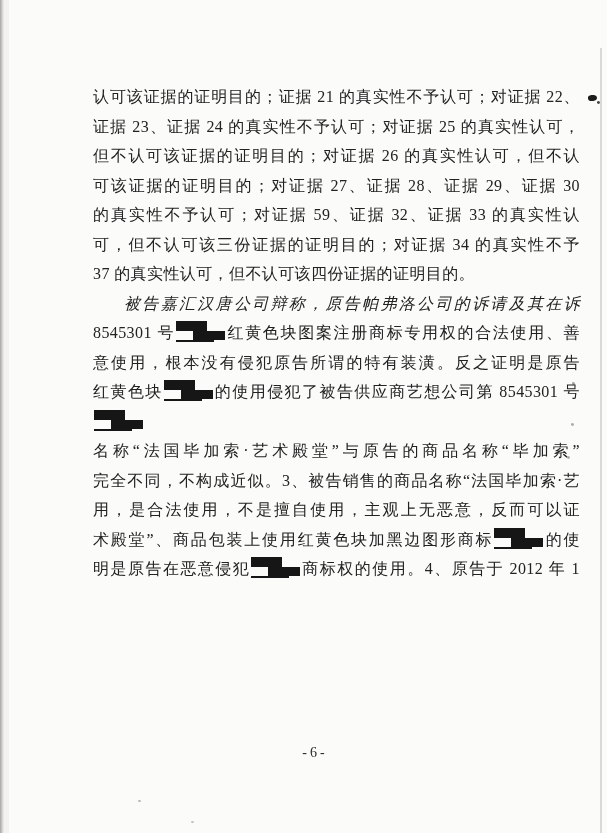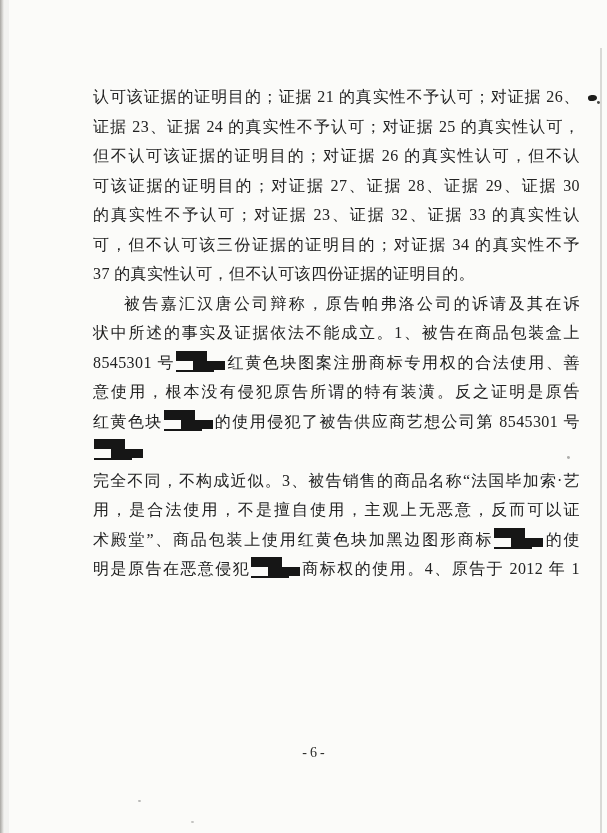--- a/index.html
+++ b/index.html
@@ -70,20 +70,21 @@
     text-align-last: justify;
     color: var(--ink);
   }
   .line.no-just {
     text-align-last: left;
     font-family: Liberation Serif, serif;
   }
   .line.indent {
     padding-left: 31px;
     width: 456px;
+    font-style: italic;
   }
   
   .redaction {
     position: relative;
     display: inline-block;
     width: 49px;
     height: 21px;
     vertical-align: -4px;
     margin: 0 1px;
   }
@@ -117,33 +118,33 @@
 
   <div class="speck speck-a"></div>
   <div class="speck speck-a2"></div>
   <div class="speck speck-b"></div>
   <div class="speck speck-c"></div>
   <div class="speck speck-d"></div>
   <div class="speck speck-e"></div>
   <div class="speck speck-f"></div>
 
   <div class="text-block" id="doc-body">
-      <div class="line"><span>认可该证据的证明目的；证据 21 的真实性不予认可；对证据 26、</span></div>
+      <div class="line"><span>认可该证据的证明目的；证据 21 的真实性不予认可；对证据 22、</span></div>
       <div class="line"><span>证据 23、证据 24 的真实性不予认可；对证据 25 的真实性认可，</span></div>
       <div class="line"><span>但不认可该证据的证明目的；对证据 26 的真实性认可，但不认</span></div>
       <div class="line"><span>可该证据的证明目的；对证据 27、证据 28、证据 29、证据 30</span></div>
-      <div class="line"><span>的真实性不予认可；对证据 23、证据 32、证据 33 的真实性认</span></div>
+      <div class="line"><span>的真实性不予认可；对证据 59、证据 32、证据 33 的真实性认</span></div>
       <div class="line"><span>可，但不认可该三份证据的证明目的；对证据 34 的真实性不予</span></div>
       <div class="line no-just"><span>37 的真实性认可，但不认可该四份证据的证明目的。</span></div>
       <div class="line indent"><span>被告嘉汇汉唐公司辩称，原告帕弗洛公司的诉请及其在诉</span></div>
-      <div class="line"><span>状中所述的事实及证据依法不能成立。1、被告在商品包装盒上</span></div>
       <div class="line"><span>8545301 号</span><span class="redaction"><i class="rt"></i><i class="rb"></i><i class="ru"></i></span><span>红黄色块图案注册商标专用权的合法使用、善</span></div>
       <div class="line"><span>意使用，根本没有侵犯原告所谓的特有装潢。反之证明是原告</span></div>
       <div class="line"><span>红黄色块</span><span class="redaction"><i class="rt"></i><i class="rb"></i><i class="ru"></i></span><span>的使用侵犯了被告供应商艺想公司第 8545301 号</span></div>
       <div class="line"><span class="redaction"><i class="rt"></i><i class="rb"></i><i class="ru"></i></span></div>
+      <div class="line"><span>名称“法国毕加索·艺术殿堂”与原告的商品名称“毕加索”</span></div>
       <div class="line"><span>完全不同，不构成近似。3、被告销售的商品名称“法国毕加索·艺</span></div>
       <div class="line"><span>用，是合法使用，不是擅自使用，主观上无恶意，反而可以证</span></div>
       <div class="line"><span>术殿堂”、商品包装上使用红黄色块加黑边图形商标</span><span class="redaction"><i class="rt"></i><i class="rb"></i><i class="ru"></i></span><span>的使</span></div>
       <div class="line"><span>明是原告在恶意侵犯</span><span class="redaction"><i class="rt"></i><i class="rb"></i><i class="ru"></i></span><span>商标权的使用。4、原告于 2012 年 1</span></div>
     </div>
 
   <div class="page-number">-6-</div>
 </div>
 
 </body></html>

